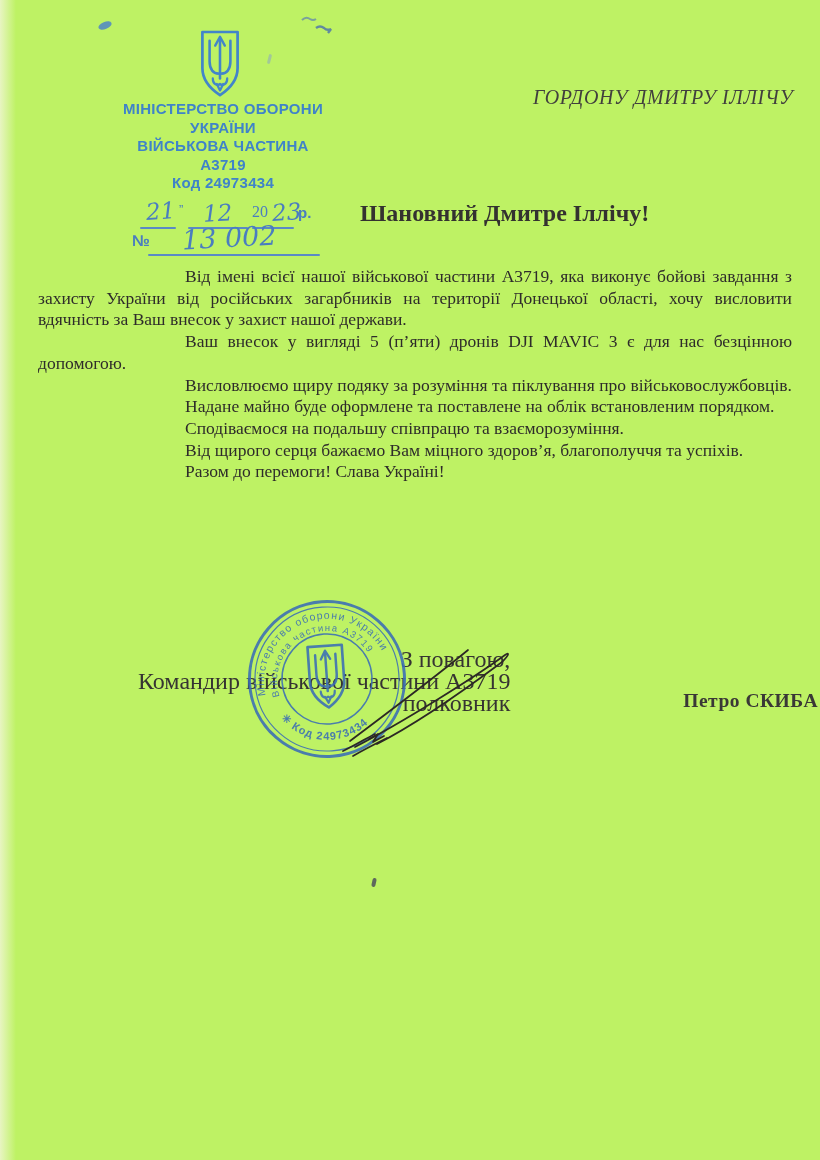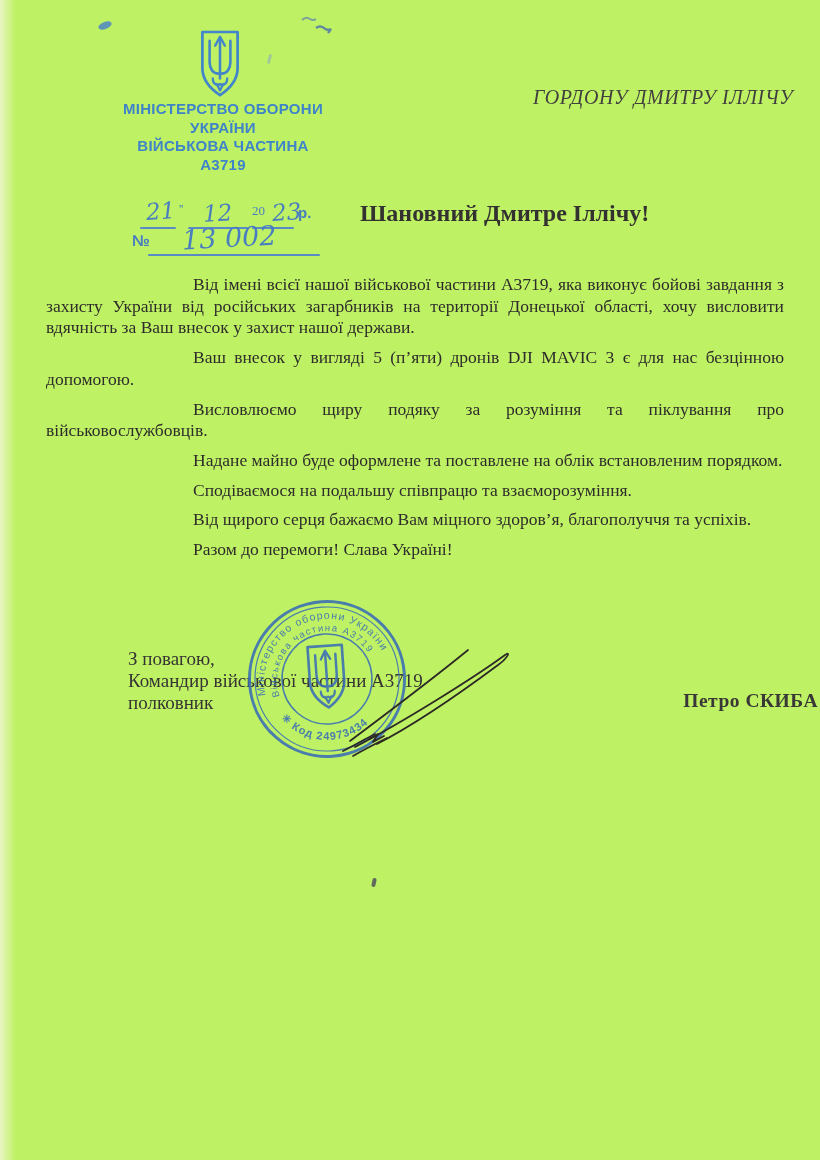--- a/index.html
+++ b/index.html
@@ -52,25 +52,25 @@
     position:absolute;left:360px;top:200px;
     font-size:24px;color:#343230;white-space:nowrap;font-weight:bold;
   }
   
   .body-text{
     position:absolute;left:38px;top:266px;width:754px;
     font-size:17.5px;line-height:21.7px;
     color:#2e2c2a;
     text-align:justify;
   }
-  .body-text p{margin:8px;text-indent:147px;}
+  .body-text p{margin:0;text-indent:147px;}
   
   .signoff{
-    position:absolute;left:128px;top:648px;
-    font-size:19px;line-height:22px;color:#363432;
+    position:absolute;left:138px;top:648px;
+    font-size:24px;line-height:22px;color:#363432;text-align:right;
   }
   .sig-name{
     position:absolute;right:30px;top:690px;
     font-size:19.5px;color:#3a3836;letter-spacing:.5px;white-space:nowrap;font-weight:bold;
   }
   .stamp-svg{position:absolute;left:244px;top:596px;opacity:.88;transform:rotate(-4deg);}
   .signature-svg{position:absolute;left:335px;top:635px;}
   
   .speck{position:absolute;border-radius:50%;}
   .speck-blot{left:98px;top:22px;width:14px;height:7px;background:#4f86c6;transform:rotate(-22deg);opacity:.85;}
@@ -94,37 +94,38 @@
       <path d="M21,63 C21,70 26,73 30,70 C34,73 39,70 39,63" stroke-width="2.8"></path>
       <path d="M26,70 L30,78 L34,70" stroke-width="2.8"></path>
     </g>
   </svg>
 
   <div class="letterhead">
     <div>МІНІСТЕРСТВО ОБОРОНИ</div>
     <div>УКРАЇНИ</div>
     <div>ВІЙСЬКОВА ЧАСТИНА</div>
     <div>А3719</div>
+    <div>Код 24973434</div>
   </div>
 
   <div class="speck speck-blot"></div>
   <svg class="squiggle-svg" width="48" height="26" viewBox="0 0 48 26">
     <path d="M6,8 q4,-4 8,-1 q3,2 6,0" fill="none" stroke="#5c7fb4" stroke-width="2" opacity=".7"></path>
     <path d="M20,16 q4,-3 8,0 q3,3 7,1 l-3,4" fill="none" stroke="#4a6fae" stroke-width="2.4" opacity=".8"></path>
   </svg>
   <div class="speck speck-comma"></div>
   <div class="speck speck-dark"></div>
 
   <div class="recipient">ГОРДОНУ ДМИТРУ ІЛЛІЧУ</div>
   <div class="greeting">Шановний Дмитре Іллічу!</div>
 
   <span class="hand" style="left:146px;top:198px;font-size:23px;transform:rotate(-4deg);">21</span>
   <span class="print-blue" style="left:179px;top:202px;font-size:13px;">”</span>
   <span class="hand" style="left:203px;top:200px;font-size:23px;transform:rotate(-3deg);">12</span>
-  <span class="print-blue" style="left:252px;top:203px;font-size:13px;font-family:'Liberation Serif',serif;">20</span>
+  <span class="print-blue" style="left:252px;top:203px;font-size:16px;font-family:'Liberation Serif',serif;">20</span>
   <span class="hand" style="left:272px;top:199px;font-size:23px;transform:rotate(-4deg);">23</span>
   <span class="print-blue" style="left:298px;top:204px;font-size:15px;font-weight:bold;">р.</span>
   <div class="u-line" style="left:140px;top:227px;width:36px;"></div>
   <div class="u-line" style="left:188px;top:227px;width:60px;"></div>
   <div class="u-line" style="left:252px;top:227px;width:42px;"></div>
   <span class="print-blue" style="left:132px;top:232px;font-size:16px;font-weight:bold;">№</span>
   <span class="hand" style="left:182px;top:222px;font-size:27px;transform:rotate(-3deg);">13 002</span>
   <div class="u-line" style="left:148px;top:254px;width:172px;"></div>
 
   <div class="body-text">

